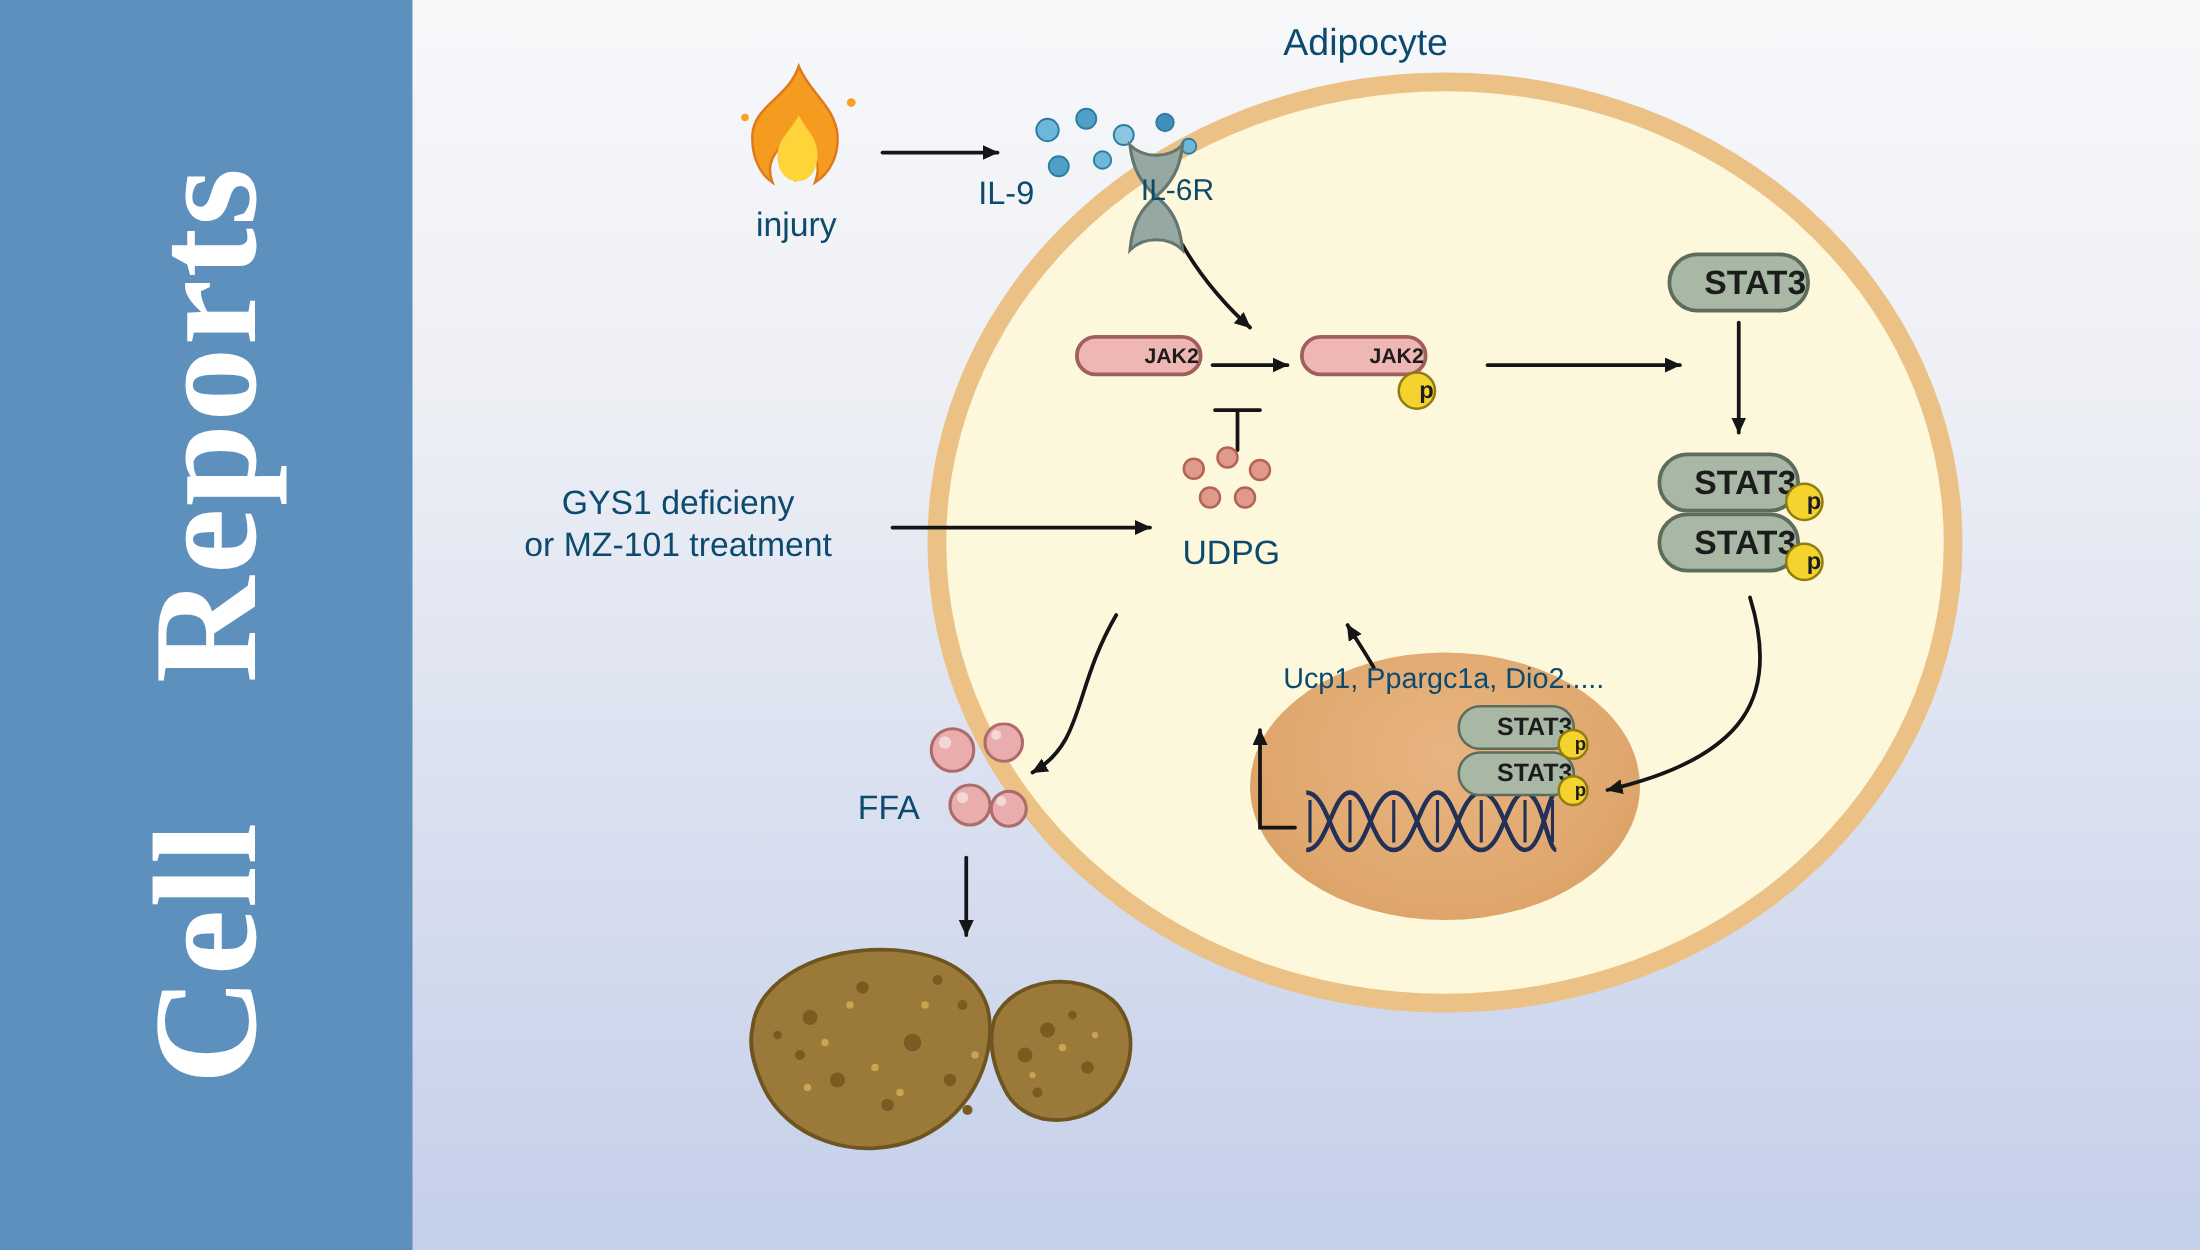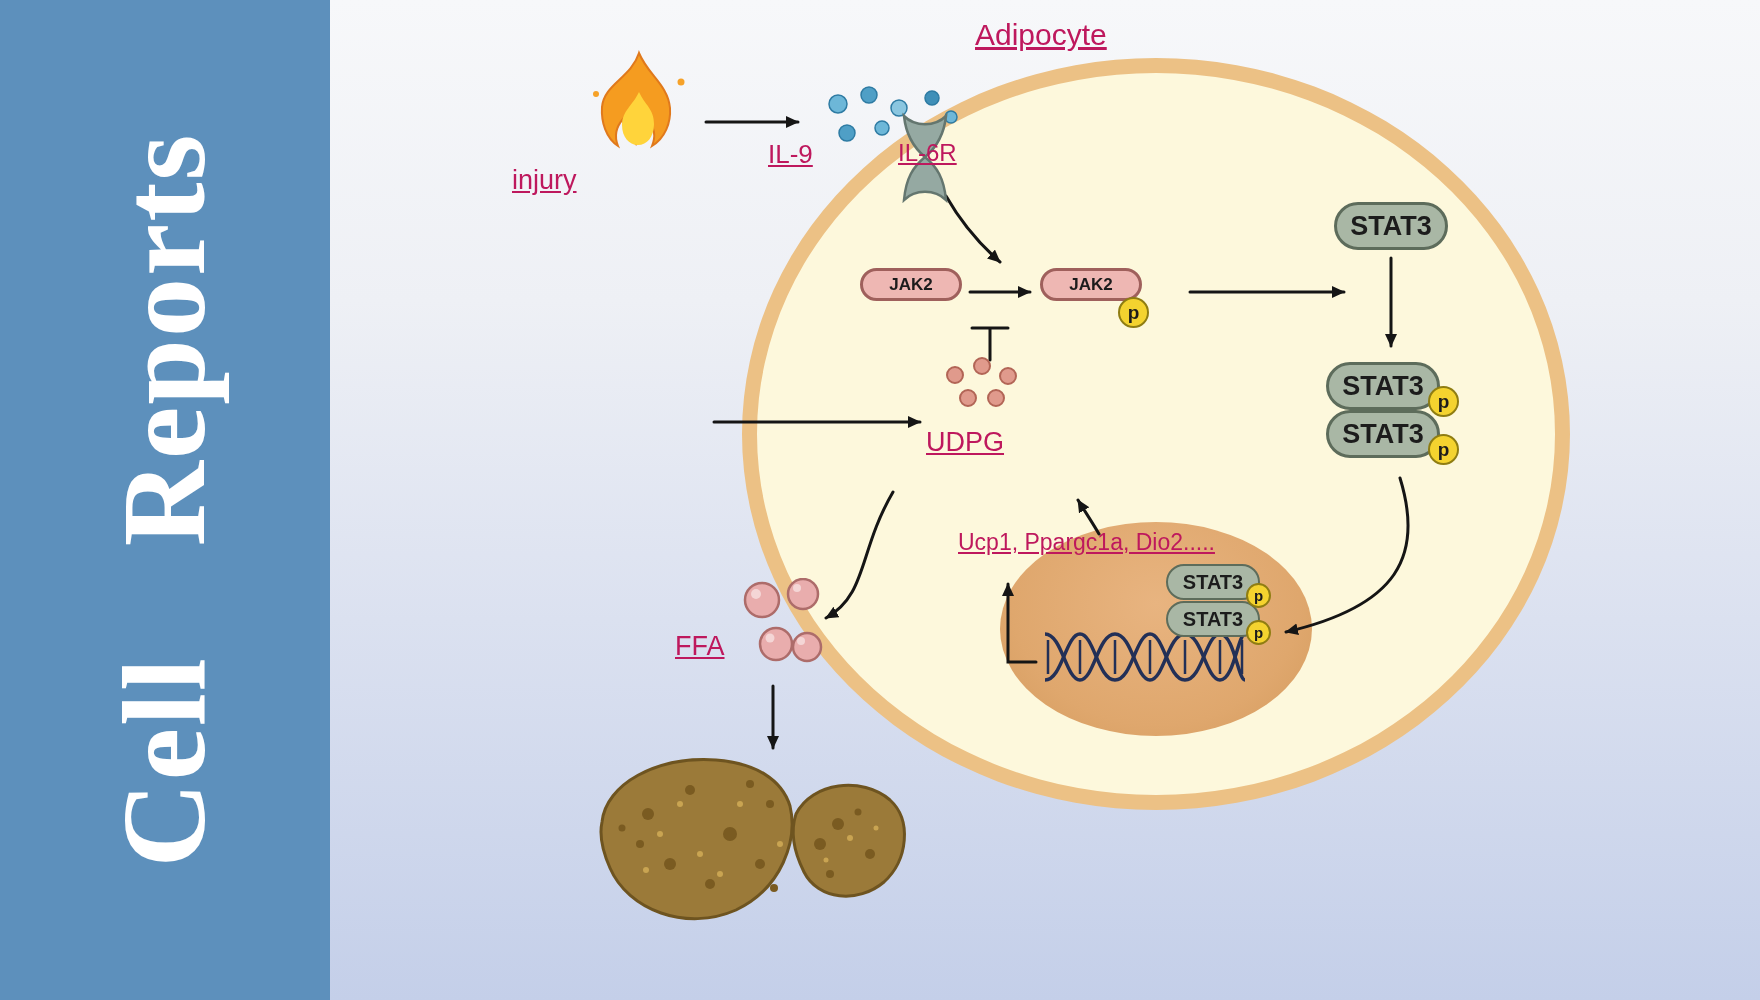--- a/index.html
+++ b/index.html
@@ -5,22 +5,22 @@
   html,body{margin:0;padding:0;background:#ffffff;font-family:"Liberation Sans",sans-serif;}
   .stage{position:relative;width:1760px;height:1000px;overflow:hidden;}
   .panel{position:absolute;inset:0;background:linear-gradient(180deg,#f7f8fa 0%,#eef0f5 30%,#dbe1f0 62%,#c4cfe9 100%);z-index:0;}
   .sidebar{position:absolute;left:0;top:0;width:330px;height:1000px;background:var(--sidebar-blue,#5d90bc);z-index:6;}
   .spine{position:absolute;left:50%;top:50%;transform:translate(-50%,-50%) rotate(-90deg);white-space:nowrap;color:#ffffff;font-family:"Liberation Serif",serif;font-weight:700;font-size:118px;letter-spacing:2px;}
   .spine .gap{margin-left:110px;}
   .cell-body{position:absolute;left:742px;top:58px;width:828px;height:752px;border-radius:50%;background:var(--cell-fill,#fdf8dc);border:15px solid var(--cell-border,#ecc185);box-sizing:border-box;z-index:1;}
   .nucleus{position:absolute;left:1000px;top:522px;width:312px;height:214px;border-radius:50%;background:radial-gradient(ellipse at 50% 38%,#e8b480 0%,var(--nucleus-fill,#dfa76d) 65%,#d39a5c 100%);z-index:2;}
   .overlay{position:absolute;left:0;top:0;z-index:3;pointer-events:none;}
   svg.icon{position:absolute;z-index:4;}
-  .lbl{position:absolute;z-index:5;color:#be185d;line-height:1.25;text-decoration:underline;}
-  .pill{position:absolute;z-index:4;display:flex;align-items:center;justify-content:center;font-weight:700;color:#1c1c1c;box-sizing:border-box;}
+  .lbl{position:absolute;z-index:5;color:#0c4a6e;text-align:center;line-height:1.25;}
+  .pill{position:absolute;z-index:4;display:flex;align-items:center;justify-content:flex-end;font-weight:700;color:#1c1c1c;box-sizing:border-box;}
   .jak2{width:102px;height:33px;border-radius:24px;background:var(--jak2-fill,#eeb7b3);border:3px solid var(--jak2-border,#9f605c);font-size:17px;}
   .stat3{width:114px;height:48px;border-radius:24px;background:var(--stat3-fill,#a9b7a5);border:3px solid var(--stat3-border,#5d6c5b);font-size:27px;}
   .stat3.small{width:94px;height:36px;border-radius:18px;border-width:2.5px;font-size:20px;}
   .p-badge{width:31px;height:31px;border-radius:50%;background:var(--phospho-fill,#f4d32f);border:2.5px solid var(--phospho-border,#8f7d12);font-size:19px;z-index:5;}
   .p-badge.small{width:25px;height:25px;font-size:15px;border-width:2px;}
 </style>
 </head>
 <body>
 
 <div class="stage">
@@ -202,18 +202,22 @@
 
   <div class="lbl" style="left:975px;top:16px;width:235px;font-size:30px">Adipocyte</div>
 
   <div class="lbl" style="left:512px;top:164px;width:250px;font-size:27px">
     <div>injury</div>
   </div>
 
   <div class="lbl" style="left:768px;top:138px;width:74px;font-size:26px">IL-9</div>
   <div class="lbl" style="left:898px;top:138px;width:88px;font-size:24px">IL-6R</div>
 
+  <div class="lbl" style="left:390px;top:386px;width:305px;font-size:27px">
+    <div>GYS1 deficieny</div>
+    <div>or MZ-101 treatment</div>
+  </div>
 
   <div class="lbl" style="left:926px;top:426px;width:118px;font-size:27px">UDPG</div>
   <div class="lbl" style="left:958px;top:528px;width:394px;font-size:23px">Ucp1, Ppargc1a, Dio2.....</div>
   <div class="lbl" style="left:675px;top:630px;width:72px;font-size:27px">FFA</div>
 
 </div>
 
 </body></html>

